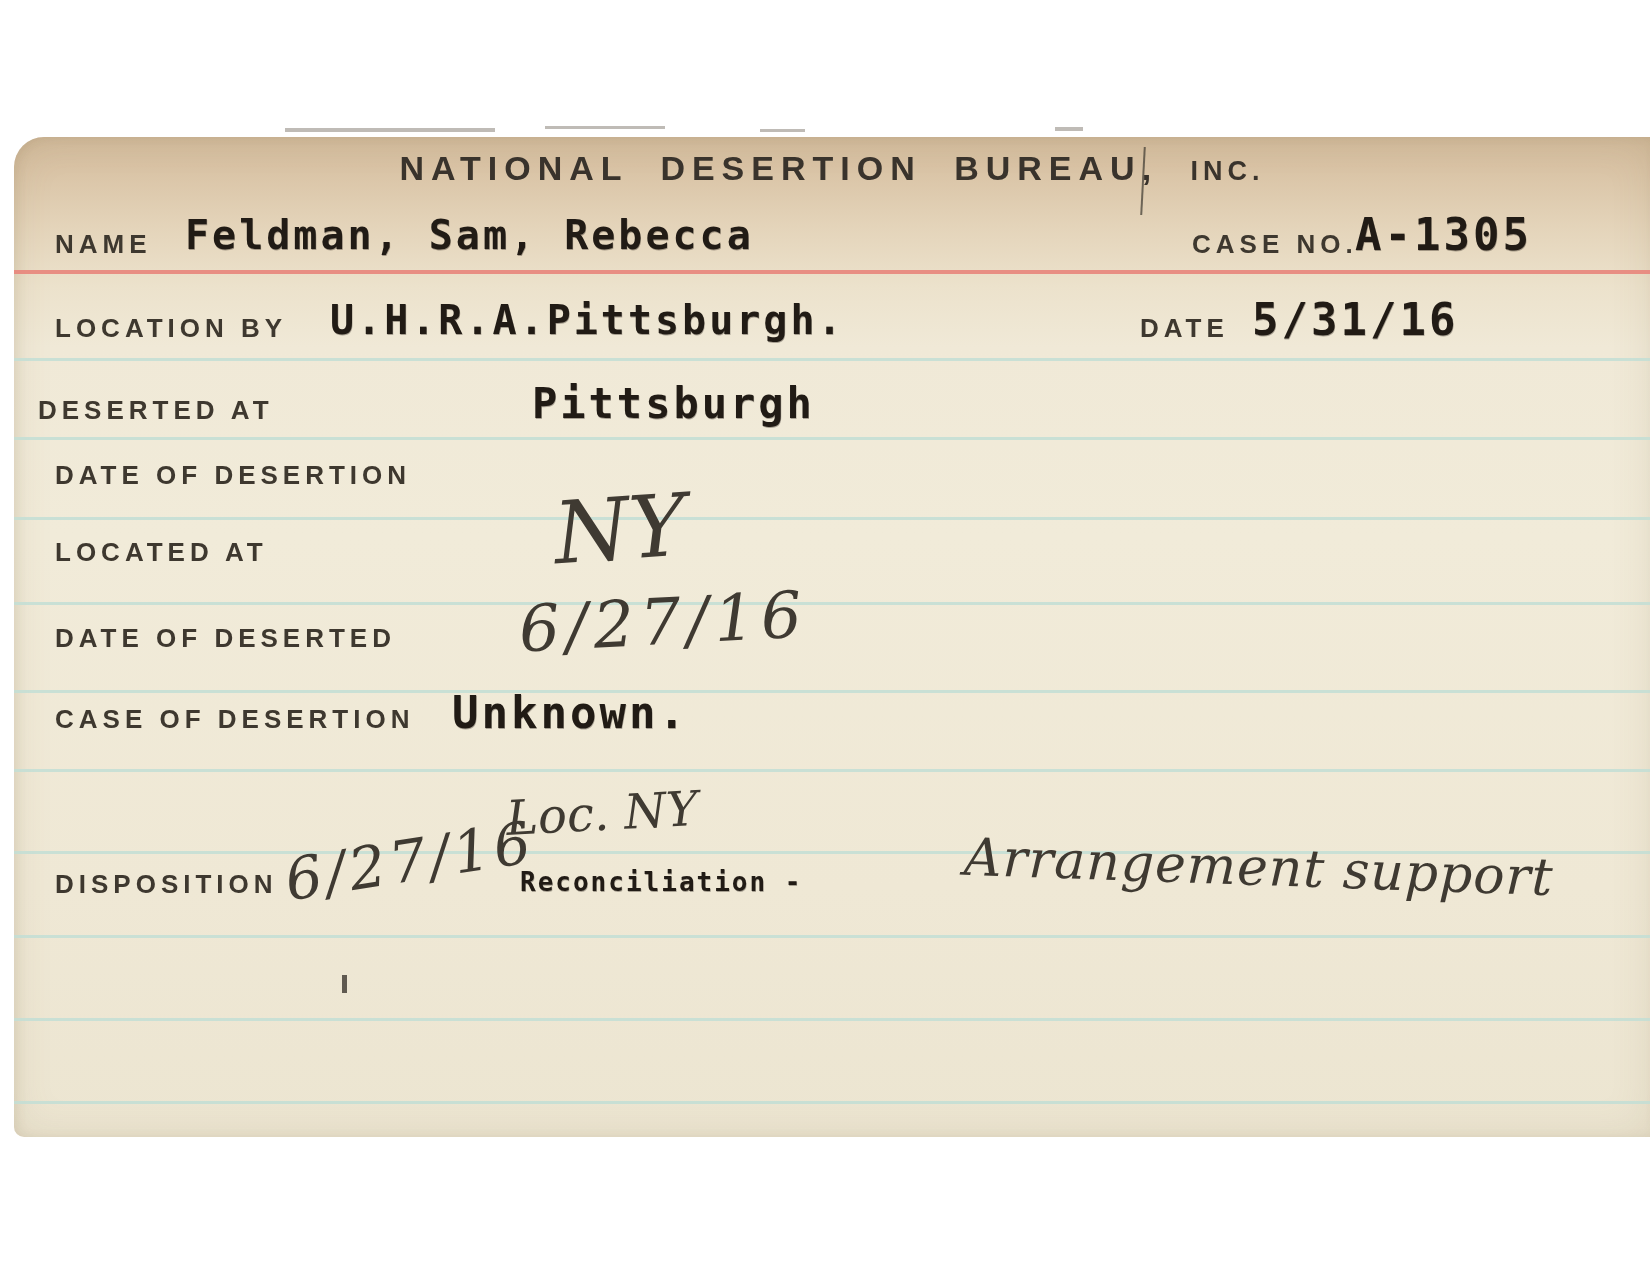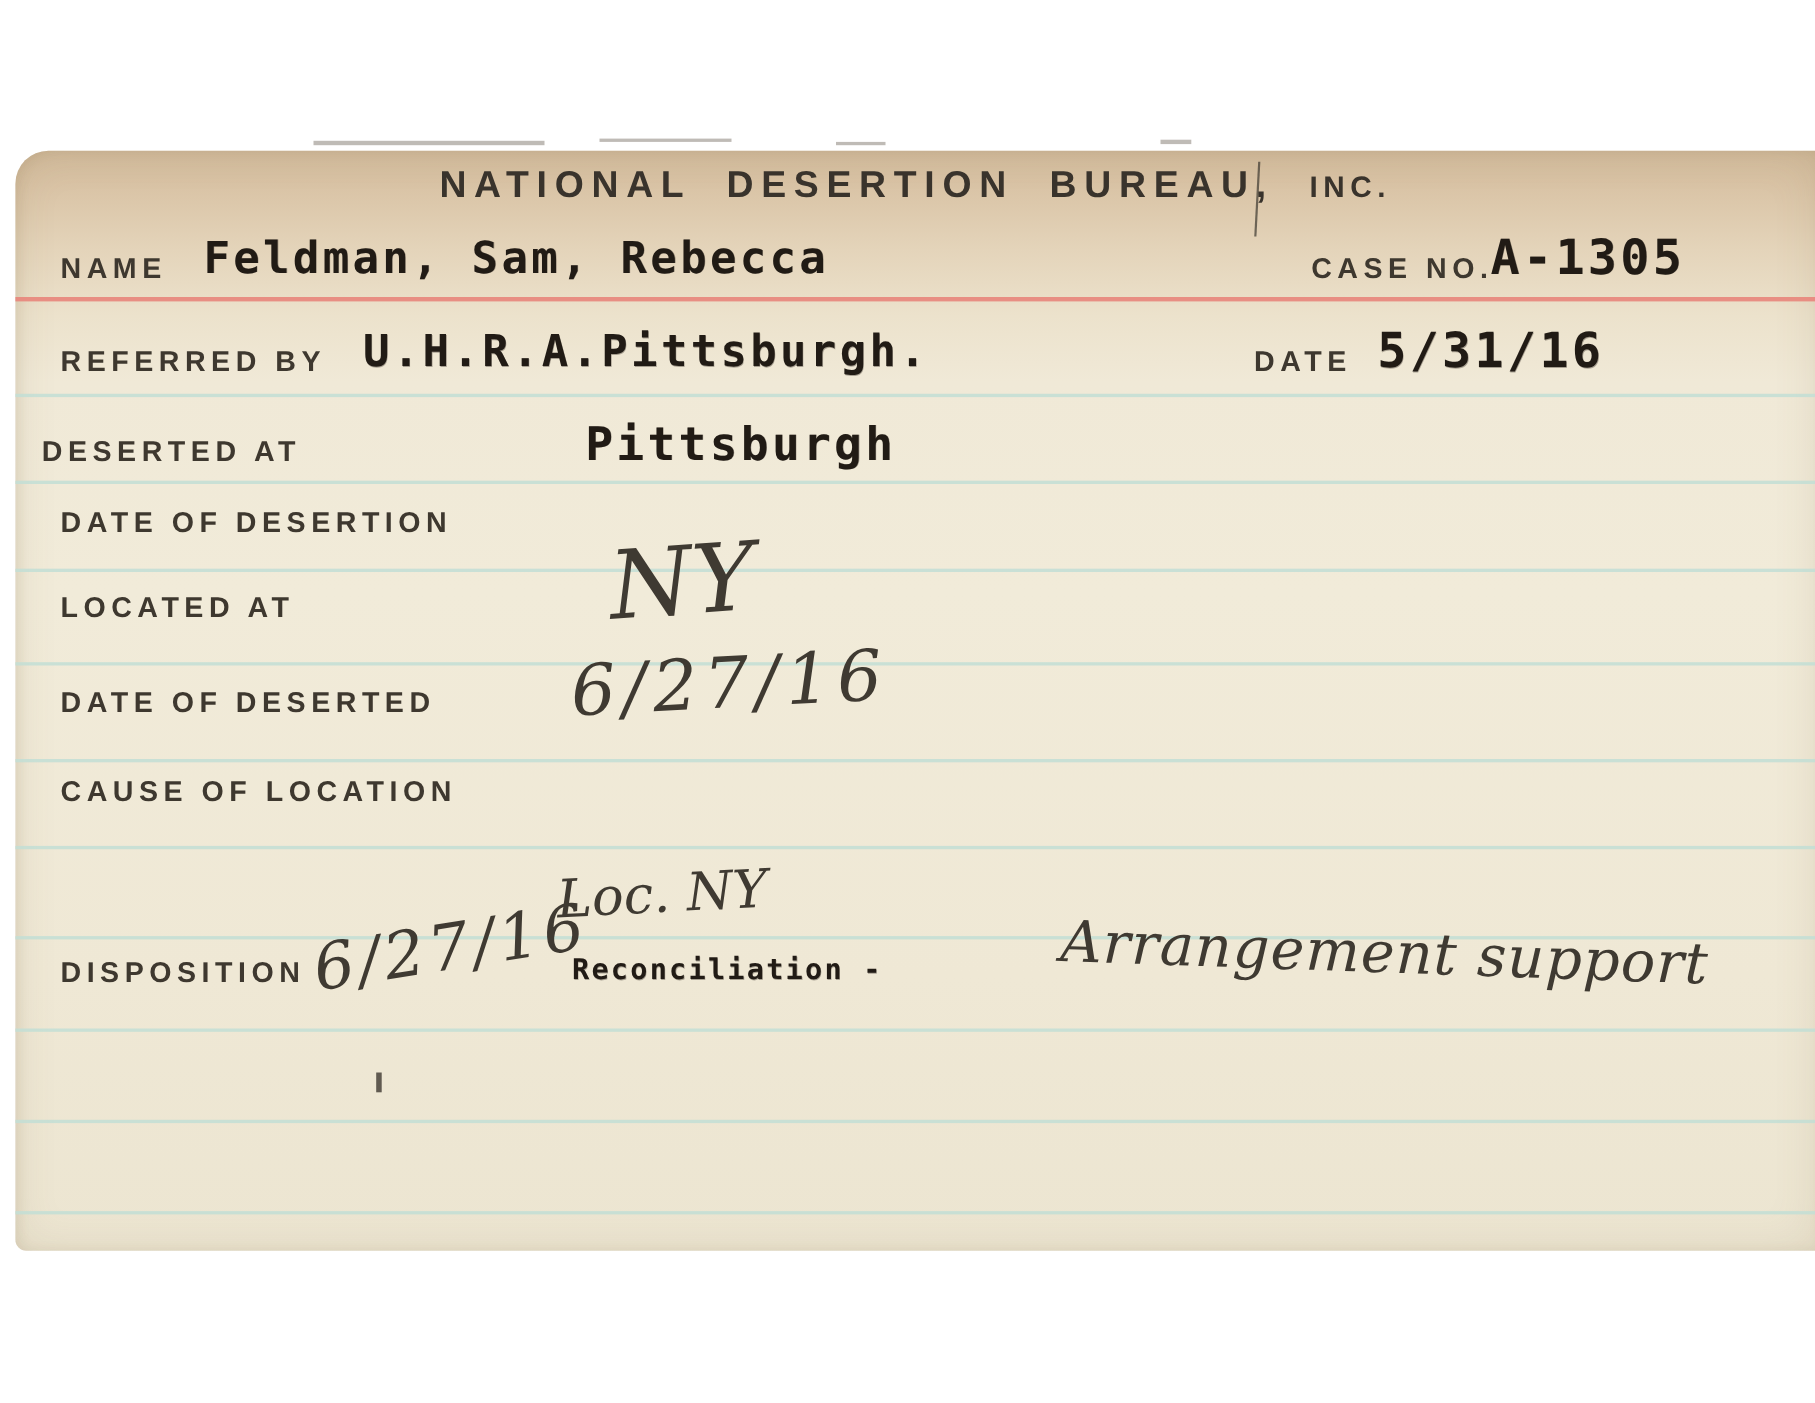--- a/index.html
+++ b/index.html
@@ -136,38 +136,39 @@
       <span>NATIONAL DESERTION BUREAU,</span>
       <span class="suffix">INC.</span>
     </div>
 
     <div class="plabel" style="left:41px; top:92px;">NAME</div>
     <div class="typed" style="left:171px; top:75px; font-size:40px;">Feldman, Sam, Rebecca</div>
 
     <div class="plabel" style="left:1178px; top:92px;">CASE NO.</div>
     <div class="typed" style="left:1341px; top:72px; font-size:44px;">A-1305</div>
 
-    <div class="plabel" style="left:41px; top:176px;">REFERRED BY</div>
+    <div class="plabel" style="left:41px; top:176px;">LOCATION BY</div>
     <div class="typed" style="left:316px; top:160px; font-size:40px;">U.H.R.A.Pittsburgh.</div>
 
     <div class="plabel" style="left:1126px; top:176px;">DATE</div>
     <div class="typed" style="left:1238px; top:157px; font-size:44px;">5/31/16</div>
 
     <div class="plabel" style="left:24px; top:258px;">DESERTED AT</div>
     <div class="typed" style="left:518px; top:242px; font-size:42px;">Pittsburgh</div>
 
     <div class="plabel" style="left:41px; top:323px;">DATE OF DESERTION</div>
 
     <div class="plabel" style="left:41px; top:400px;">LOCATED AT</div>
     <div class="hand" style="left:540px; top:342px; font-size:86px; transform:rotate(-4deg);">NY</div>
 
     <div class="plabel" style="left:41px; top:486px;">DATE OF DESERTED</div>
     <div class="hand" style="left:505px; top:448px; font-size:64px; letter-spacing:6px; transform:rotate(-3deg);">6/27/16</div>
 
-    <div class="plabel" style="left:41px; top:567px;">CAUSE OF LOCATION</div>
+    <div class="plabel" style="left:41px; top:567px;">CASE OF DESERTION</div>
+    <div class="typed" style="left:438px; top:550px; font-size:44px;">Unknown.</div>
 
     <div class="plabel" style="left:41px; top:732px;">DISPOSITION</div>
     <div class="hand" style="left:270px; top:690px; font-size:58px; letter-spacing:4px; transform:rotate(-9deg);">6/27/16</div>
     <div class="hand" style="left:492px; top:648px; font-size:48px; transform:rotate(-3deg);">Loc. NY</div>
     <div class="typed" style="left:506px; top:730px; font-size:26px; letter-spacing:2px;">Reconciliation -</div>
     <div class="hand" style="left:950px; top:700px; font-size:52px; letter-spacing:1px; transform:rotate(2deg);">Arrangement support</div>
 
   </div>
 </div>
 

